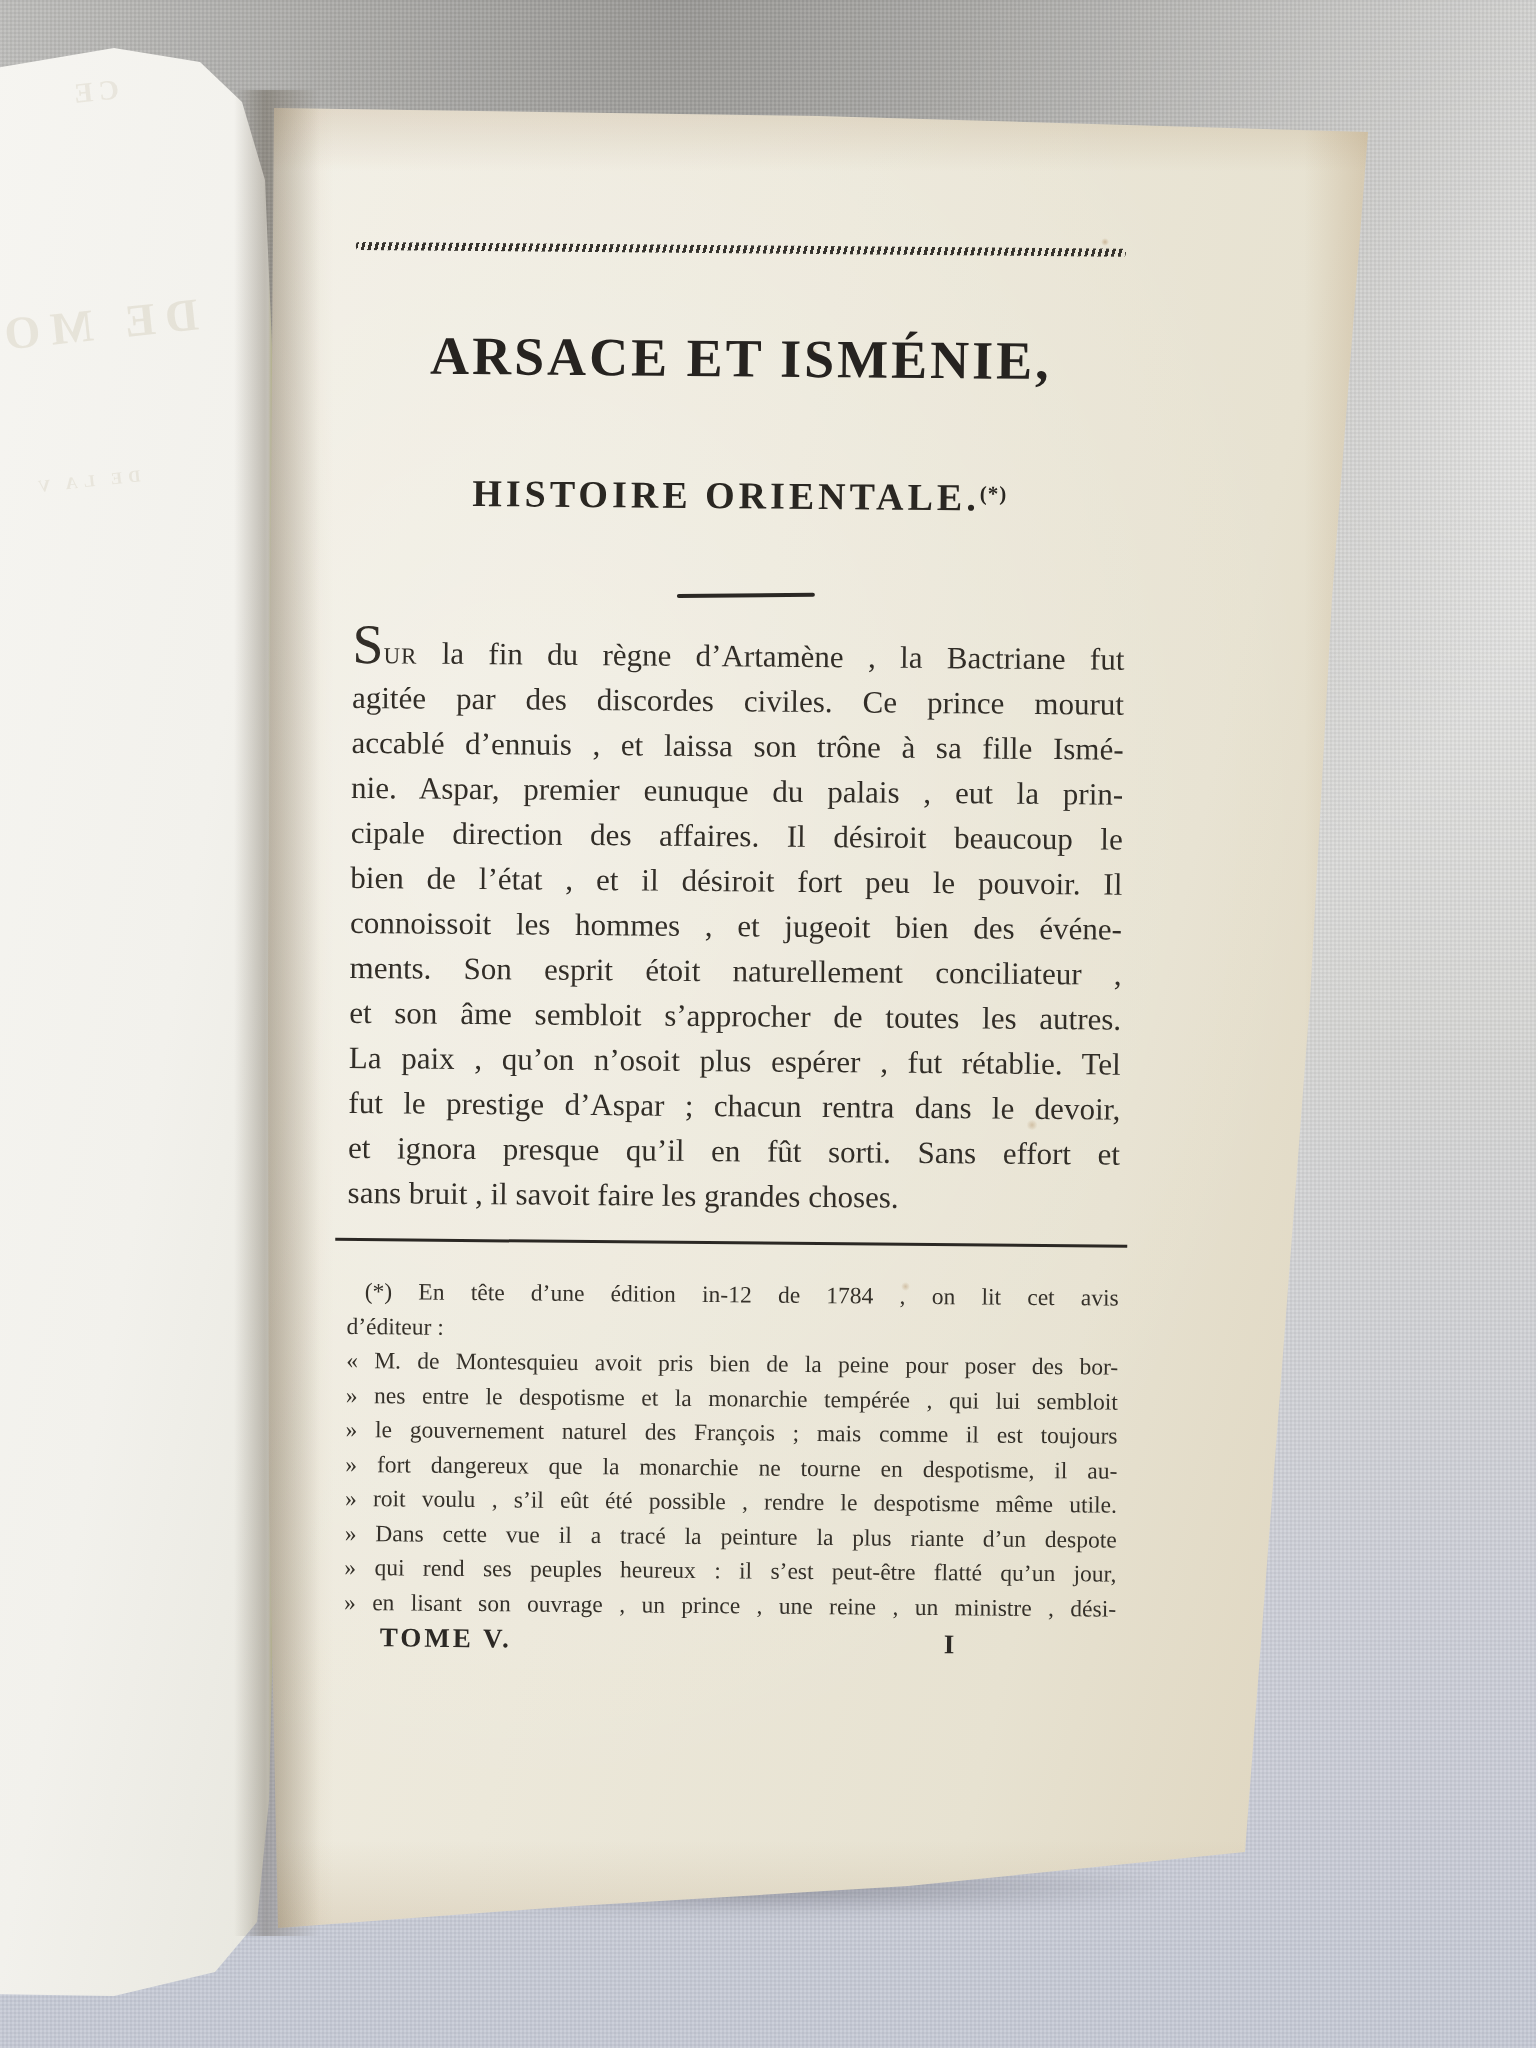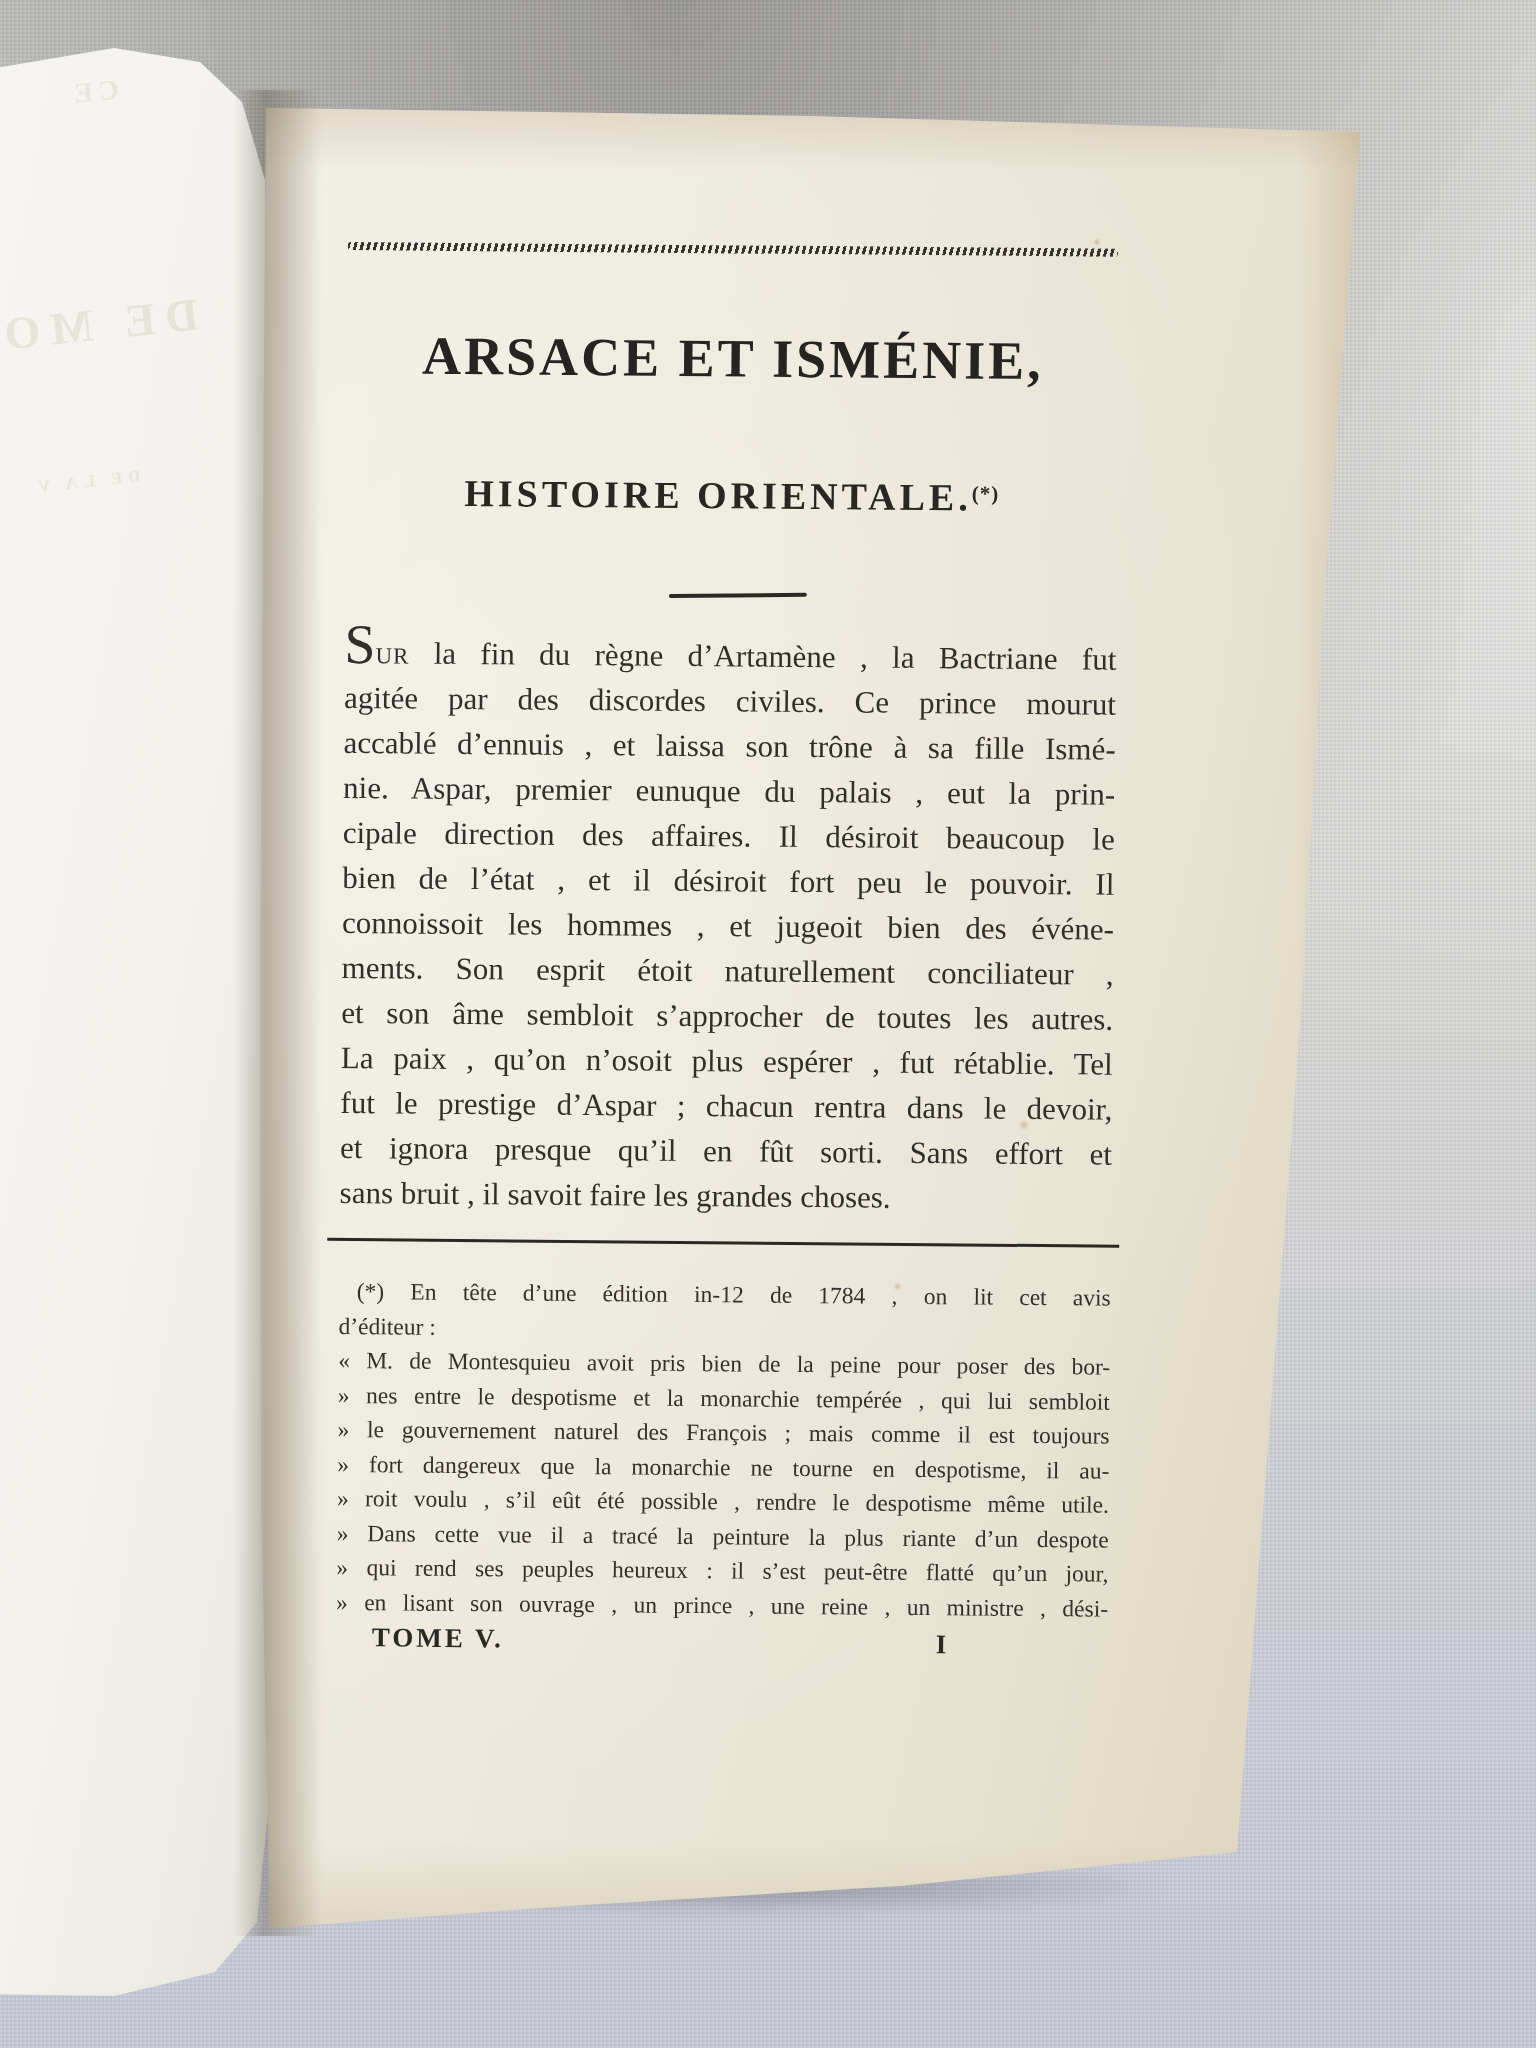--- a/index.html
+++ b/index.html
@@ -40,21 +40,21 @@
   }
   .ghost{
     position:absolute;color:#97865c;transform:scaleX(-1) rotate(6deg);
     font-weight:bold;letter-spacing:6px;white-space:nowrap;
   }
   .ghost-1{left:84px;top:28px;font-size:28px;opacity:.12;}
   .ghost-2{left:10px;top:250px;font-size:46px;opacity:.14;letter-spacing:10px;}
   .ghost-3{left:48px;top:424px;font-size:17px;opacity:.12;}
   
   .main-page{
-    position:absolute;left:260px;top:98px;width:1102px;height:1834px;
+    position:absolute;left:268px;top:98px;width:1102px;height:1834px;
     background:linear-gradient(103deg,#f1eee4 0%,#ece8da 40%,#e7e2d1 72%,#ddd3bc 100%);
     clip-path:polygon(6px 10px,550px 18px,1100px 34px,1064px 500px,1042px 902px,977px 1754px,640px 1788px,308px 1808px,10px 1830px,1px 1400px,0 902px,3px 400px);
   }
   .page-shading{
     position:absolute;inset:0;pointer-events:none;
     background-image:
       radial-gradient(120% 90% at 22% 38%, rgba(255,255,255,.28), rgba(255,255,255,0) 62%),
       linear-gradient(90deg, rgba(128,94,46,.15) 0, rgba(128,94,46,0) 6%),
       linear-gradient(270deg, rgba(148,108,56,.22) 0, rgba(148,108,56,0) 6%),
       linear-gradient(180deg, rgba(140,100,50,.20) 0, rgba(140,100,50,0) 4%),

